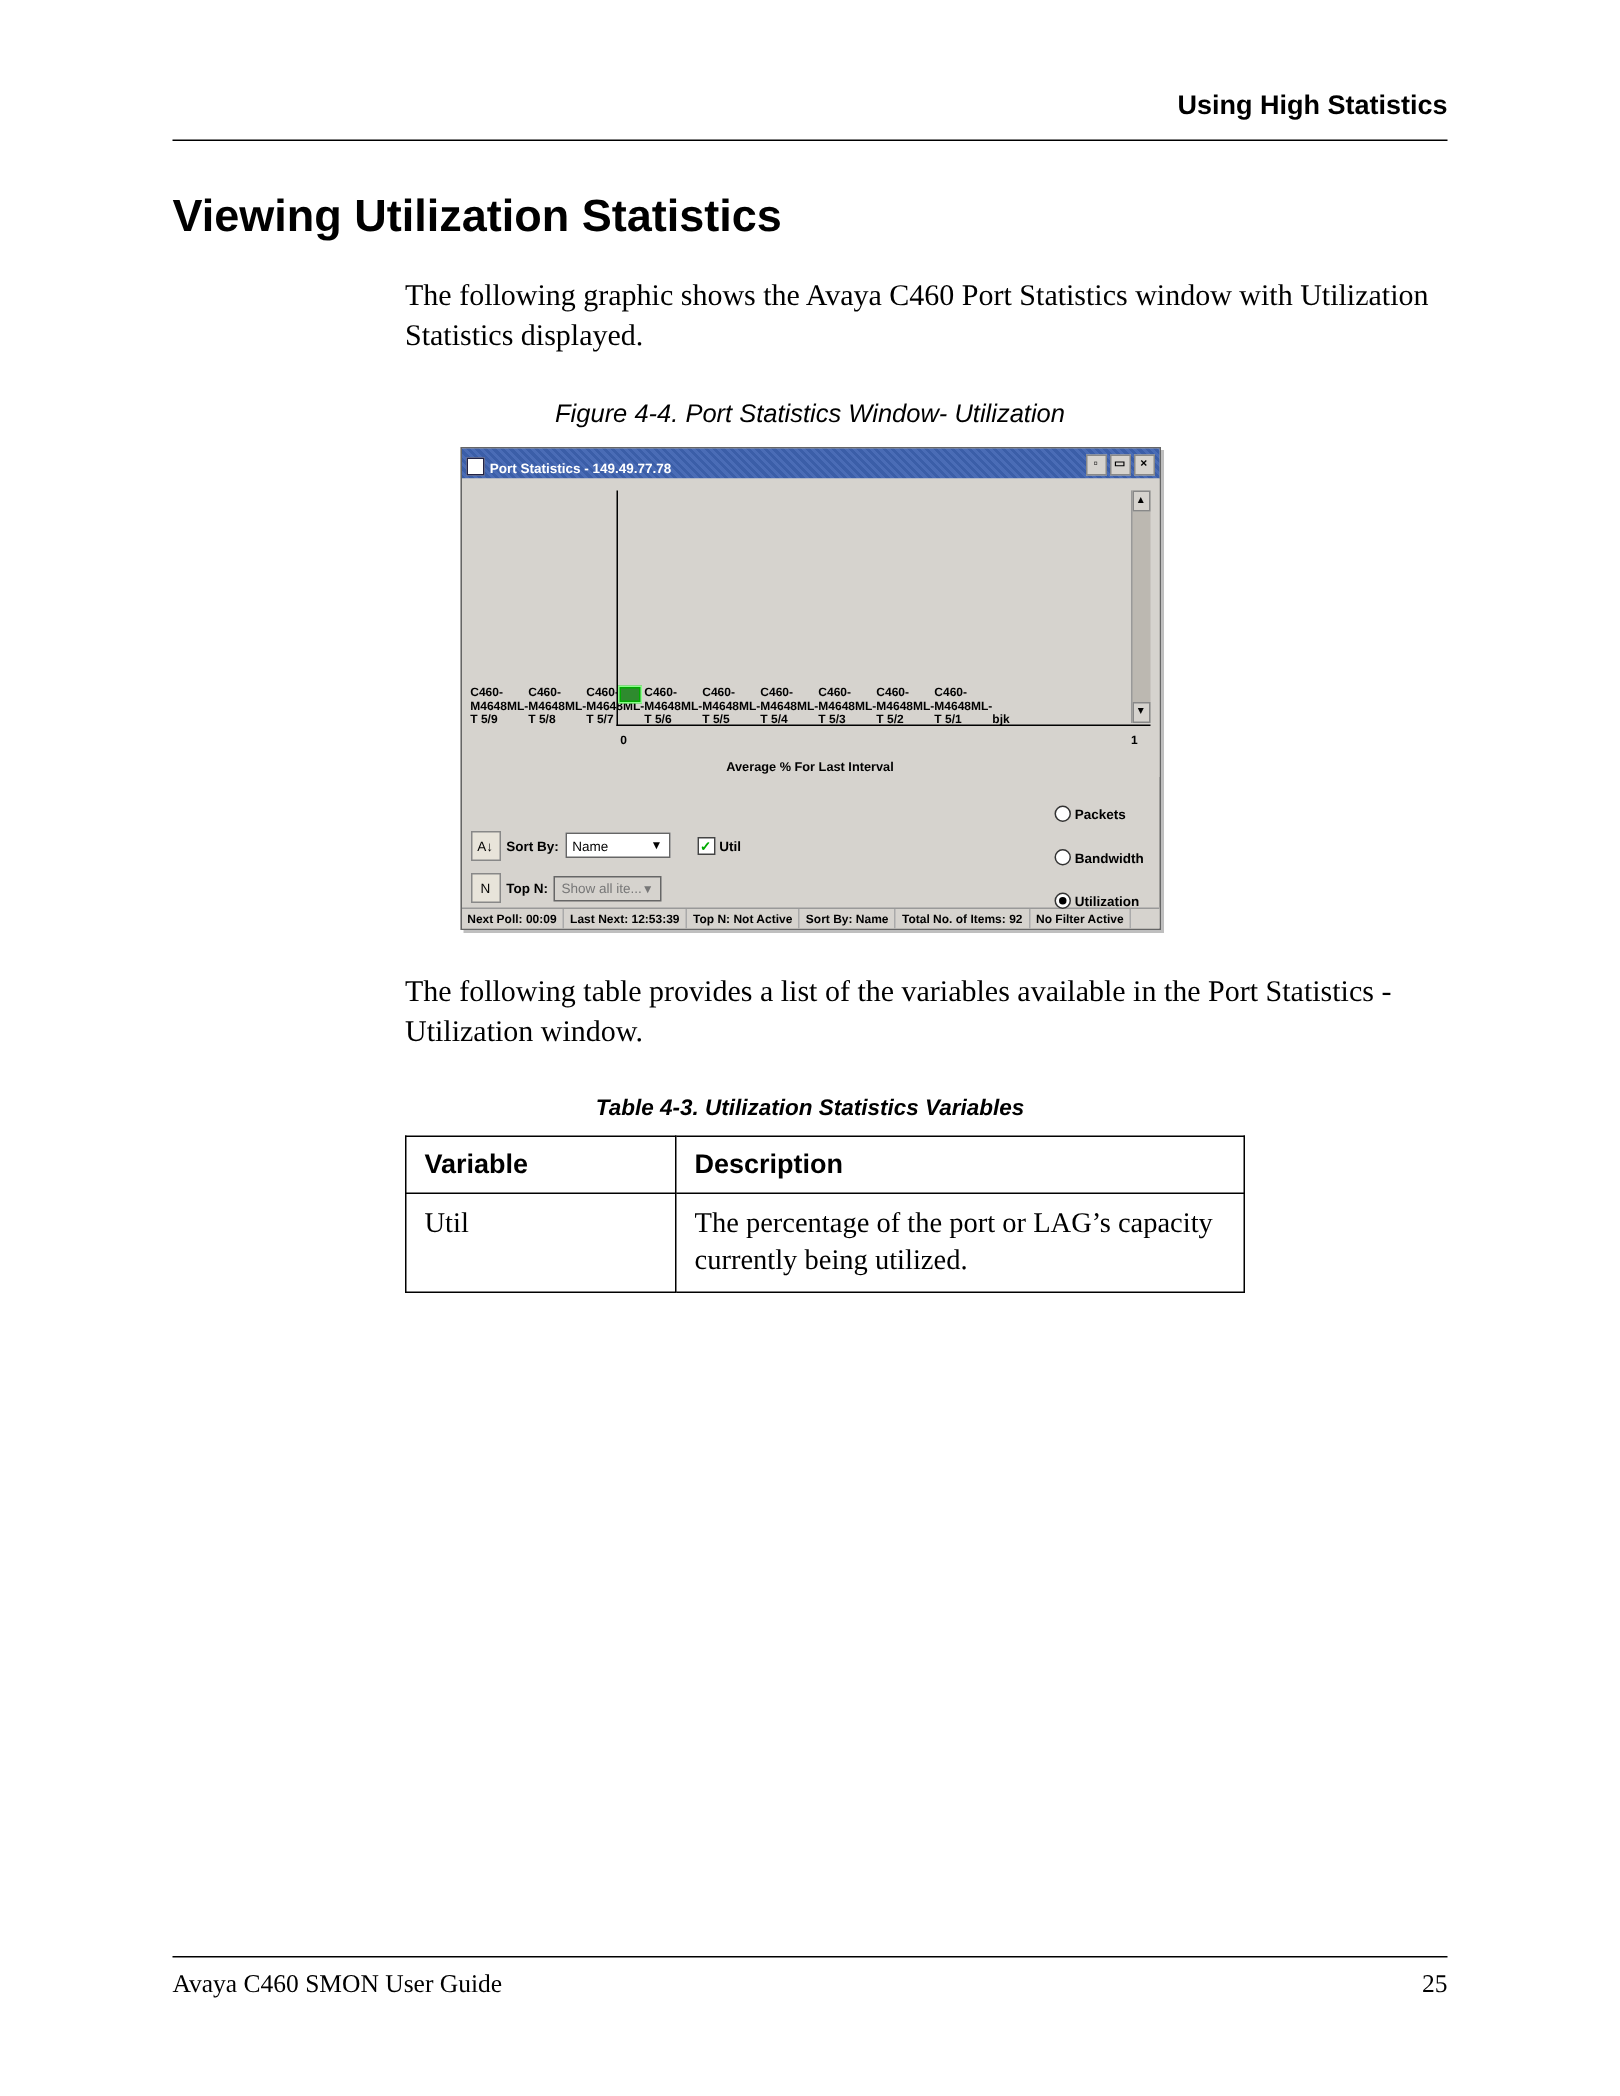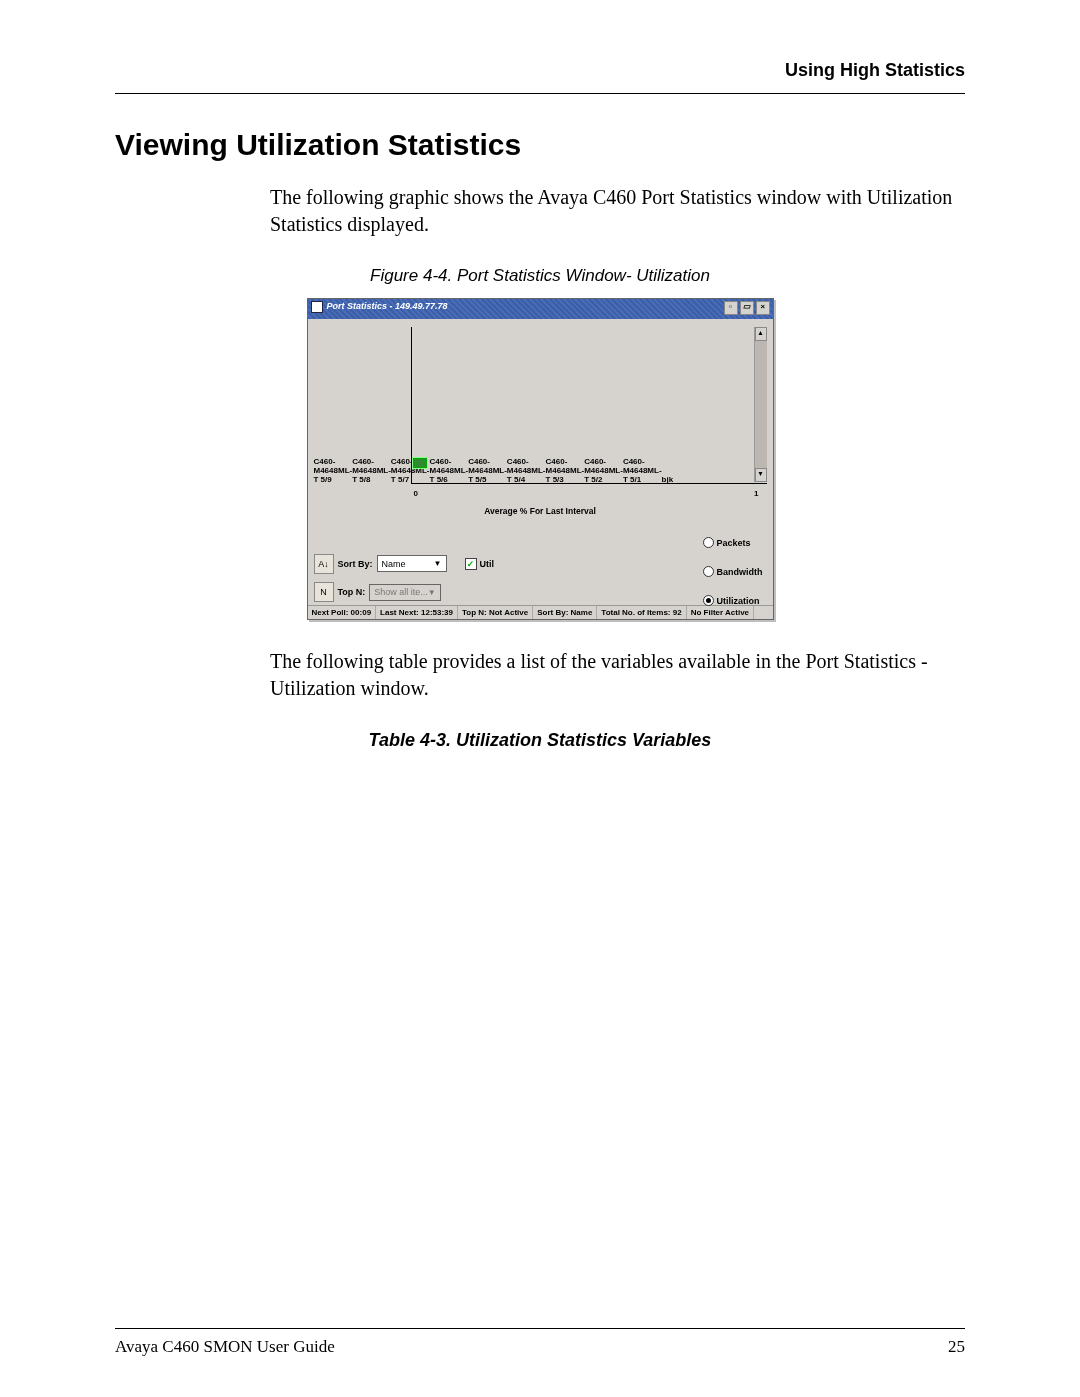--- a/index.html
+++ b/index.html
@@ -45,48 +45,47 @@
     font-weight: normal;
     font-style: italic;
     font-size: 17px;
     text-align: center;
     margin-bottom: 12px;
   }
   .table-caption {
     font-family: Arial, Helvetica, sans-serif;
     font-weight: bold;
     font-style: italic;
-    font-size: 18px;
+    font-size: 15px;
     text-align: center;
     margin: 20px 0 10px 0;
   }
 
   
   .fig-wrap {
     display: flex;
     justify-content: center;
     margin-bottom: 28px;
   }
   .app-window {
     width: 465px;
     border: 1px solid #666;
     font-family: Arial, Helvetica, sans-serif;
     font-size: 9px;
     background: #d6d3ce;
     box-shadow: 2px 2px 0 rgba(0,0,0,0.25);
   }
   .titlebar {
     display: flex;
-    align-items: flex-start;
+    align-items: flex-end;
     padding: 2px 3px;
     background: repeating-linear-gradient(45deg, #3b5ea8 0 2px, #4a6cb6 2px 4px);
     color: #fff;
     font-weight: bold;
     height: 16px;
-    font-style: italic;
   }
   .titlebar .win-icon {
     width: 10px; height: 10px;
     background: #fff;
     margin-right: 4px;
     border: 1px solid #224;
   }
   .titlebar .spacer { flex: 1; }
   .titlebar .win-btn {
     width: 12px; height: 12px;
@@ -244,21 +243,21 @@
   .vars-table td {
     font-size: 19px;
     line-height: 1.3;
   }
   .vars-table .col-var { width: 155px; }
 
   .footer {
     position: absolute;
     left: 115px;
     right: 115px;
-    bottom: 40px;
+    bottom: 64px;
   }
   .foot-rule {
     border: none;
     border-top: 1.5px solid #000;
     margin: 0 0 8px 0;
   }
   .foot-row {
     display: flex;
     justify-content: space-between;
     font-size: 17px;
@@ -364,20 +363,34 @@
         <div>Total No. of Items: 92</div>
         <div>No Filter Active</div>
       </div>
     </div>
   </div>
 
   <p class="body-text">The following table provides a list of the variables available in the Port Statistics - Utilization window.</p>
 
   <div class="table-caption">Table 4-3.  Utilization Statistics Variables</div>
 
+  <table class="vars-table">
+    <thead>
+      <tr>
+        <th class="col-var">Variable</th>
+        <th>Description</th>
+      </tr>
+    </thead>
+    <tbody>
+      <tr>
+        <td>Util</td>
+        <td>The percentage of the port or LAG’s capacity currently being utilized.</td>
+      </tr>
+    </tbody>
+  </table>
 
   <div class="footer">
     <hr class="foot-rule">
     <div class="foot-row">
       <span>Avaya C460 SMON User Guide</span>
       <span>25</span>
     </div>
   </div>
 
 </div>

